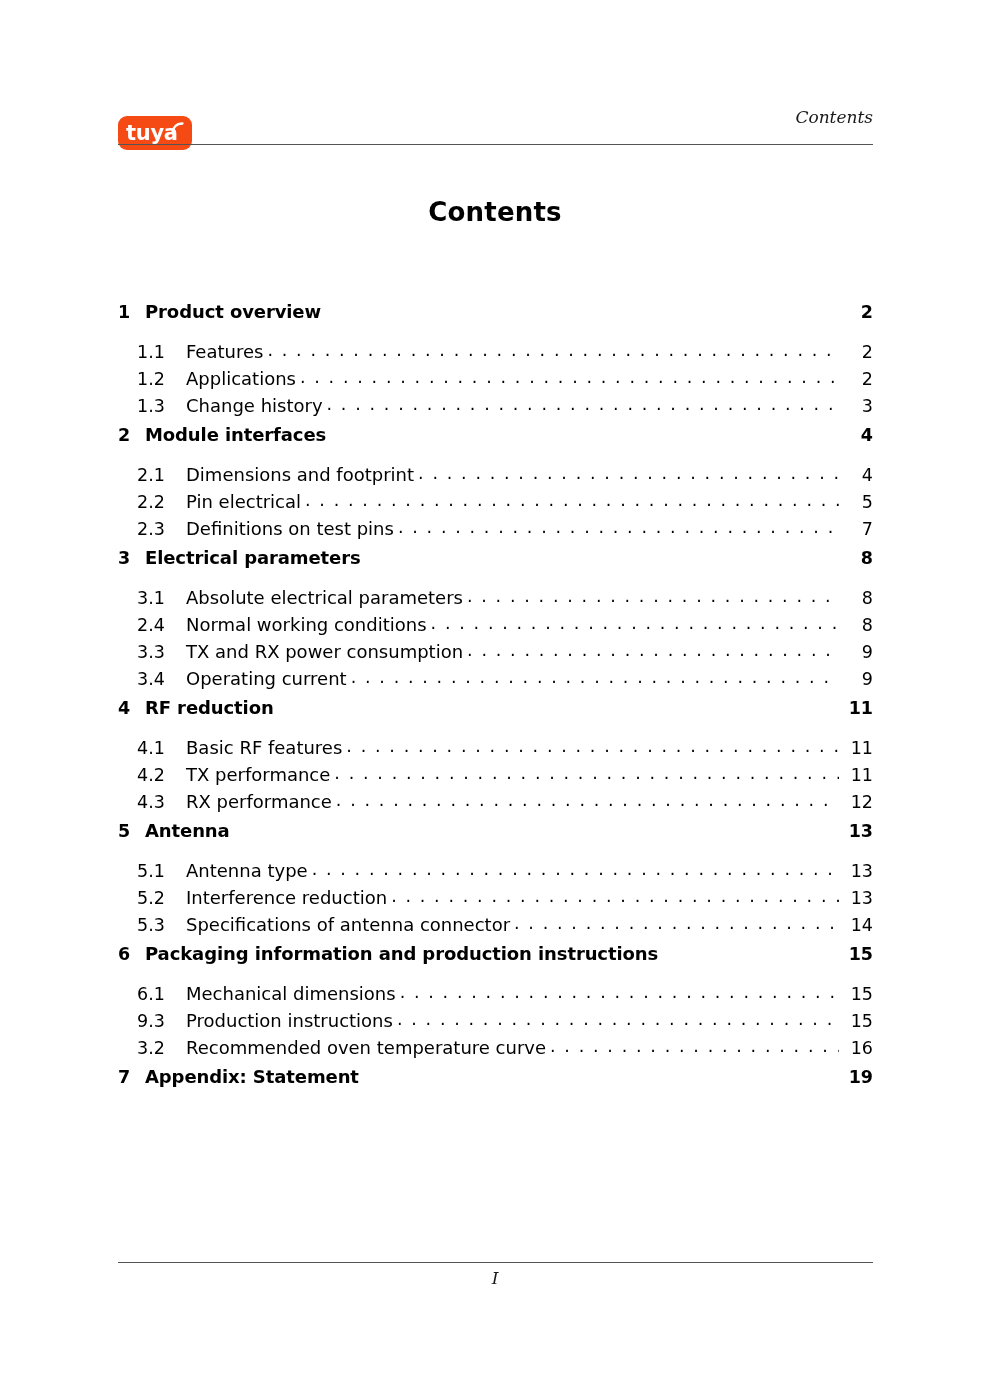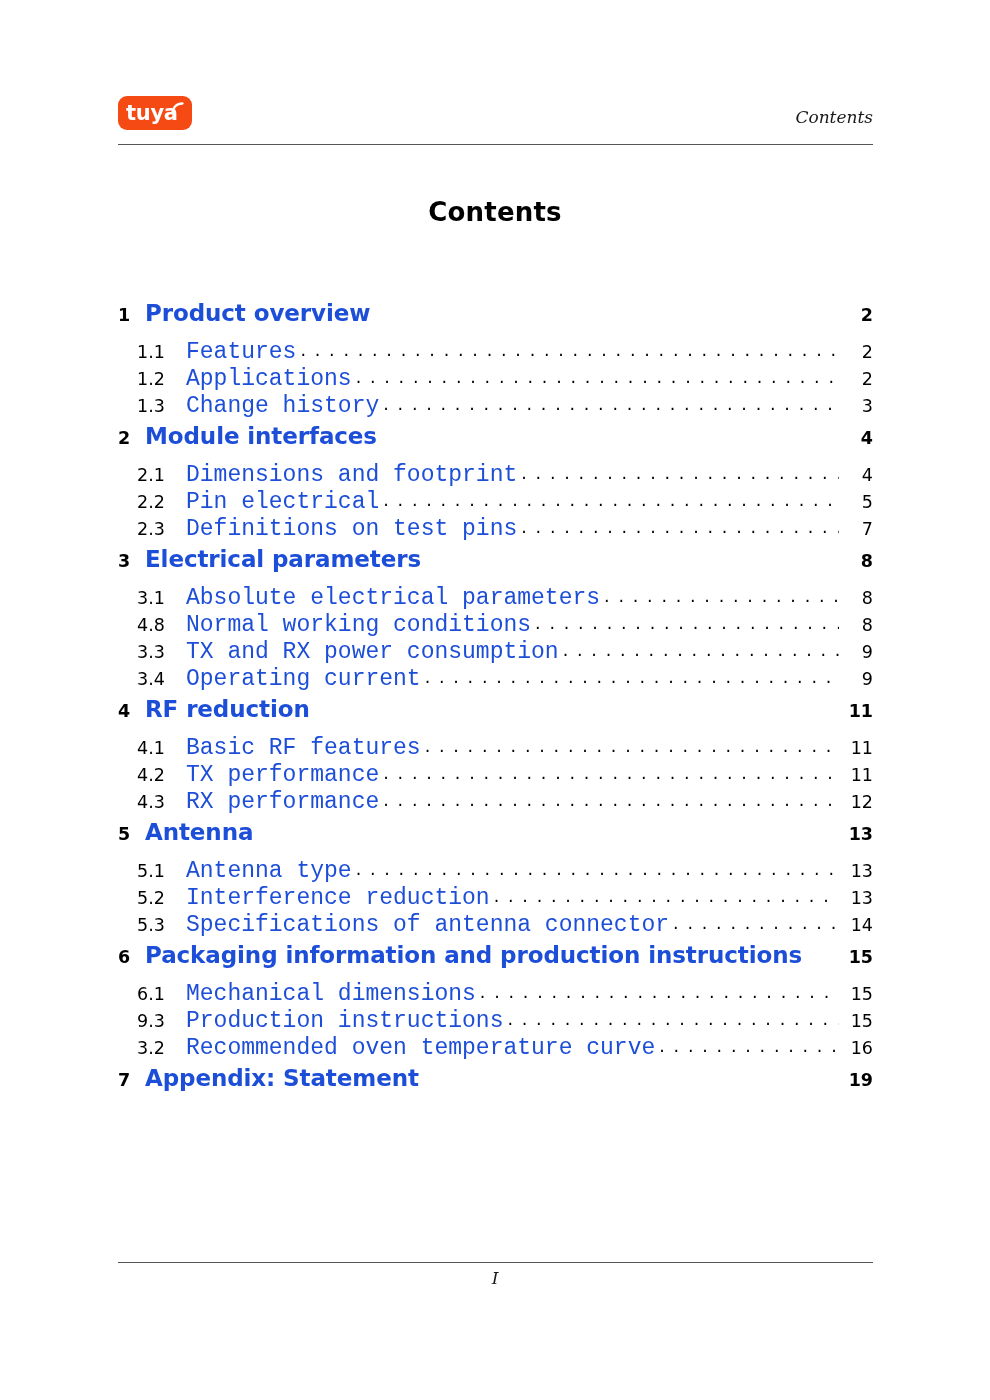--- a/index.html
+++ b/index.html
@@ -27,21 +27,21 @@
   .page-header {
     position: absolute;
     left: 118px;
     top: 96px;
     width: 755px;
     height: 48px;
   }
   .logo {
     position: absolute;
     left: 0px;
-    top: 0;
+    top: 20px;
     width: 74px;
     height: 34px;
     background: #F54A14;
     border-radius: 9px;
     overflow: hidden;
   }
   .logo-text {
     position: absolute;
     left: 8px;
     top: 5px;
@@ -123,31 +123,30 @@
   }
   .section .num {
     width: 49px;
     margin-left: 19px;
     font-weight: 400;
     font-size: 17.5px;
     margin-top: 12px;
   }
   .label {
     flex: 0 0 auto;
-    font-size: 23px;
-    color: #1d4ed8;
+    font-size: 18px;
+    color: #000000;
     white-space: nowrap;
   }
   .chapter .label {
     font-weight: 700;
     letter-spacing: -0.1px;
   }
   .section .label {
     font-weight: 400;
-    font-family: Liberation Mono, monospace;
   }
   .leader {
     flex: 1 1 auto;
     overflow: hidden;
     height: 18px;
     margin: 0 4px;
     position: relative;
   }
   .section .leader::before {
     content: ". . . . . . . . . . . . . . . . . . . . . . . . . . . . . . . . . . . . . . . . . . . . . . . . . . . . . . . . . . . . . . . . . .";
@@ -273,21 +272,21 @@
         <span class="leader"></span>
         <span class="pageno">8</span>
       </div>
       <div class="toc-row section">
         <span class="num">3.1</span>
         <span class="label">Absolute electrical parameters</span>
         <span class="leader"></span>
         <span class="pageno">8</span>
       </div>
       <div class="toc-row section">
-        <span class="num">4.8</span>
+        <span class="num">2.4</span>
         <span class="label">Normal working conditions</span>
         <span class="leader"></span>
         <span class="pageno">8</span>
       </div>
       <div class="toc-row section">
         <span class="num">3.3</span>
         <span class="label">TX and RX power consumption</span>
         <span class="leader"></span>
         <span class="pageno">9</span>
       </div>

